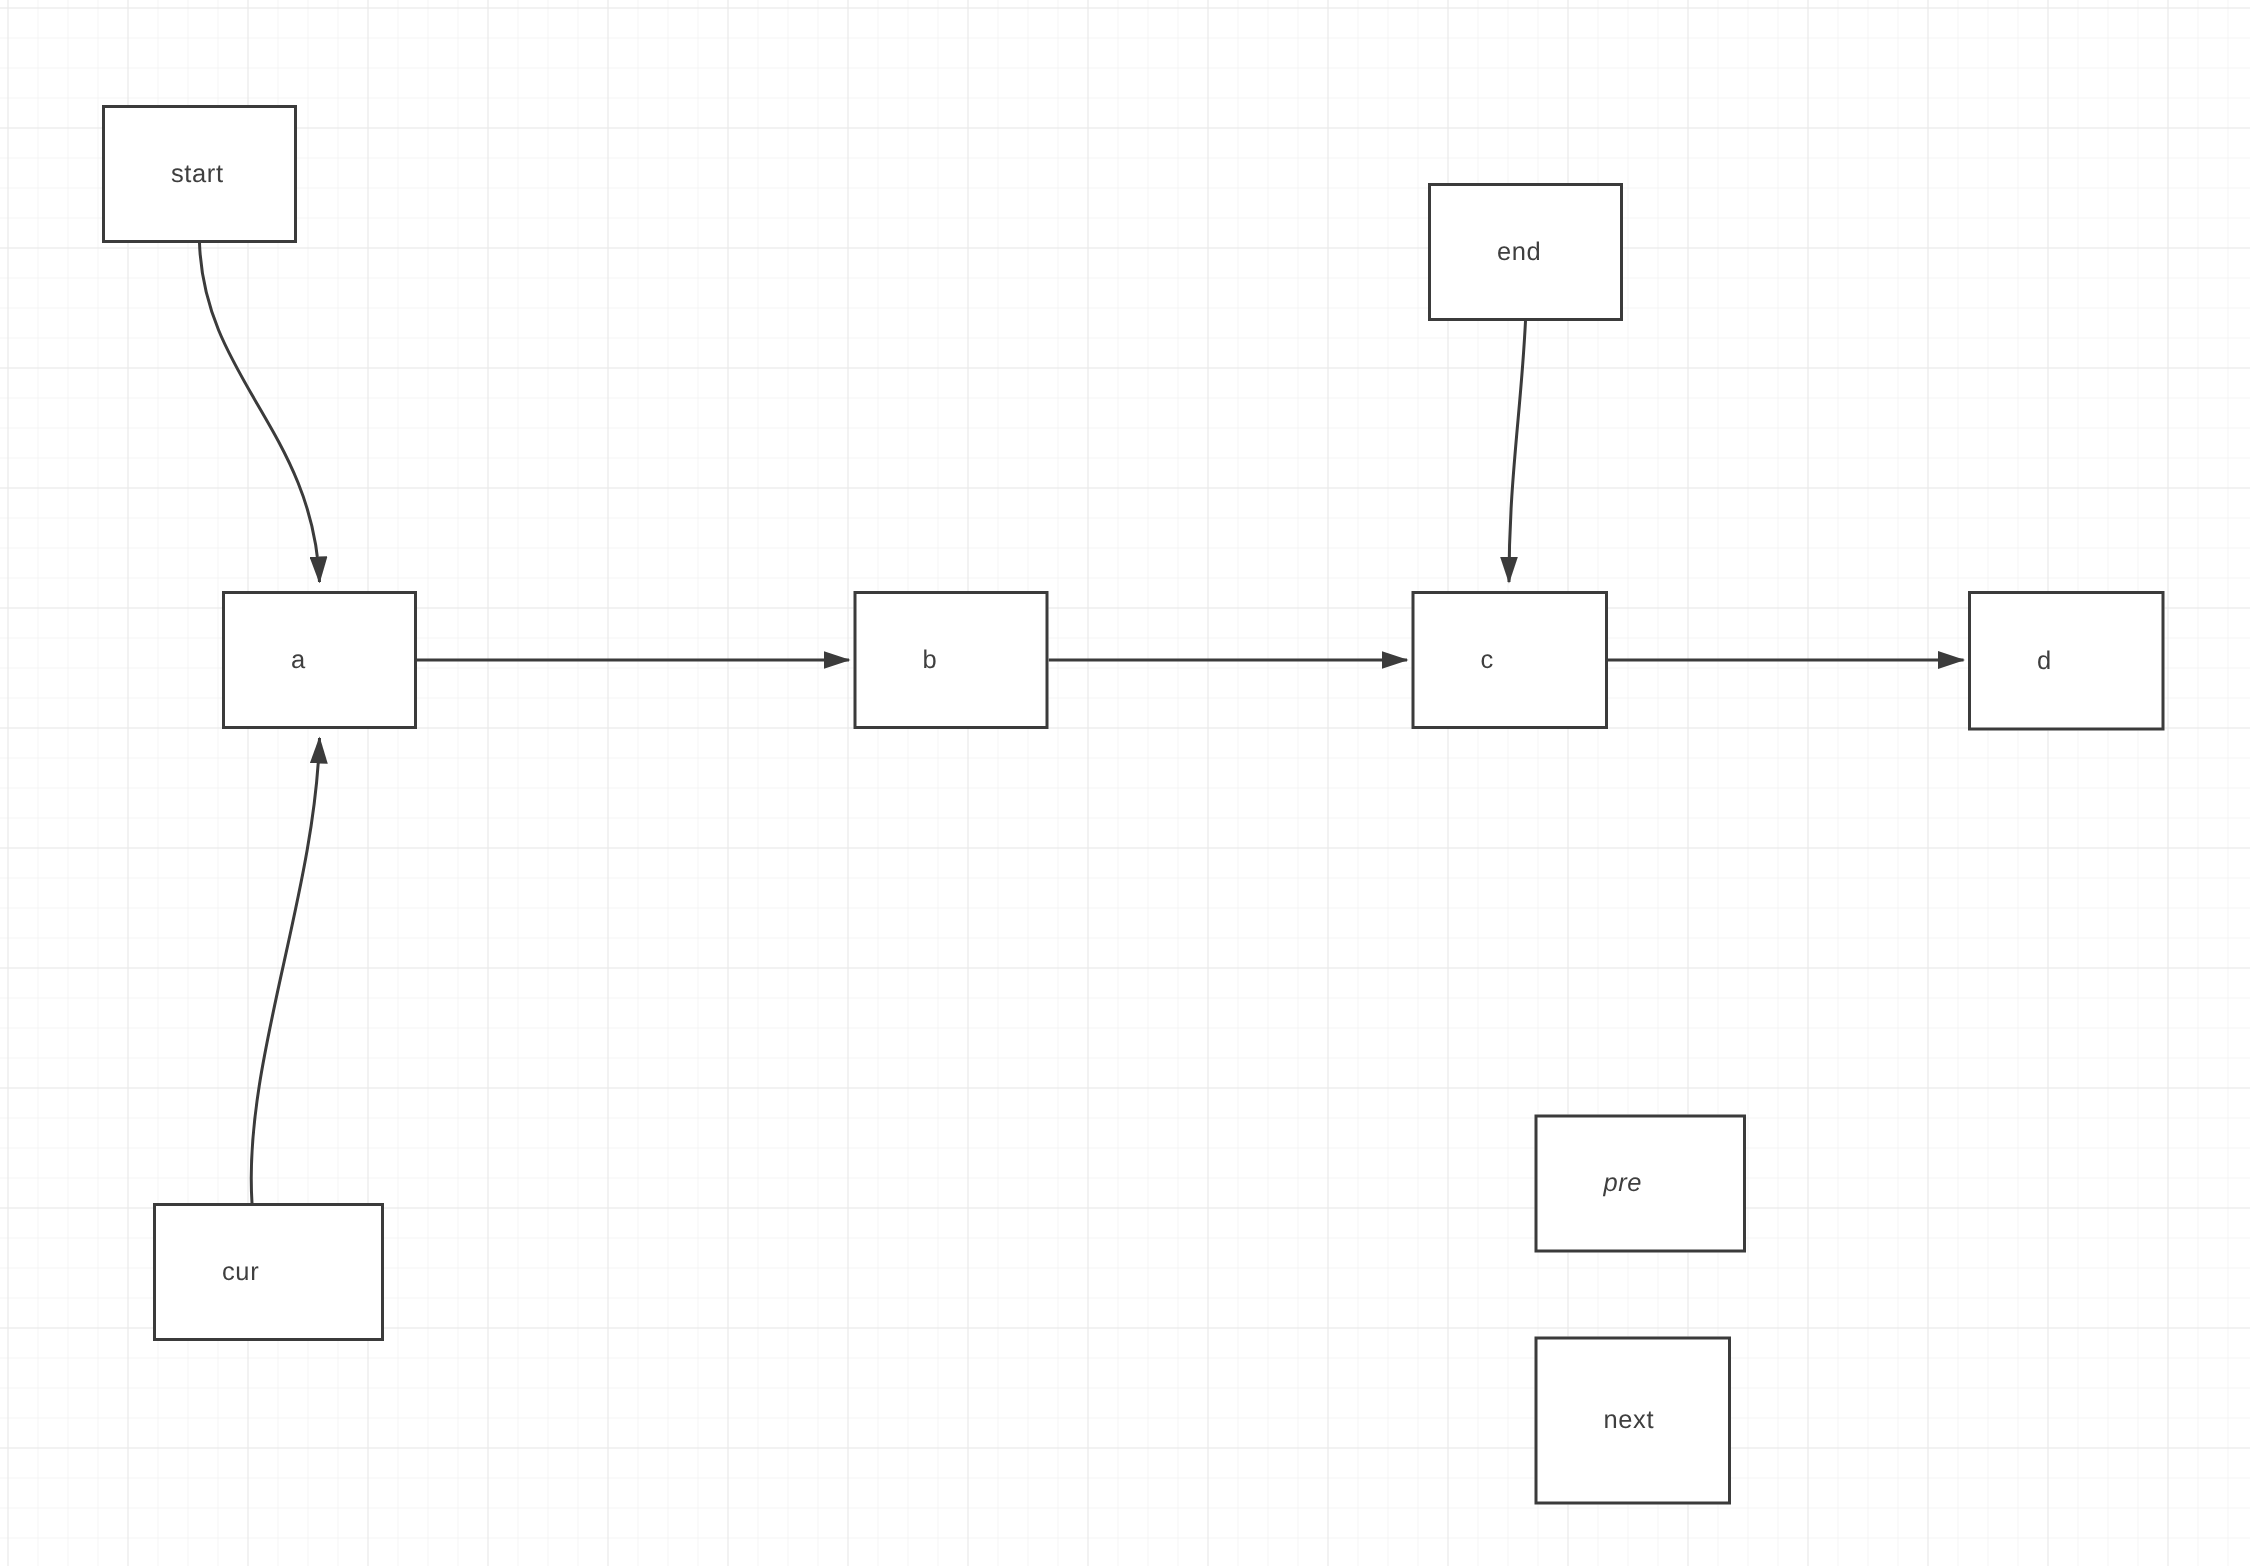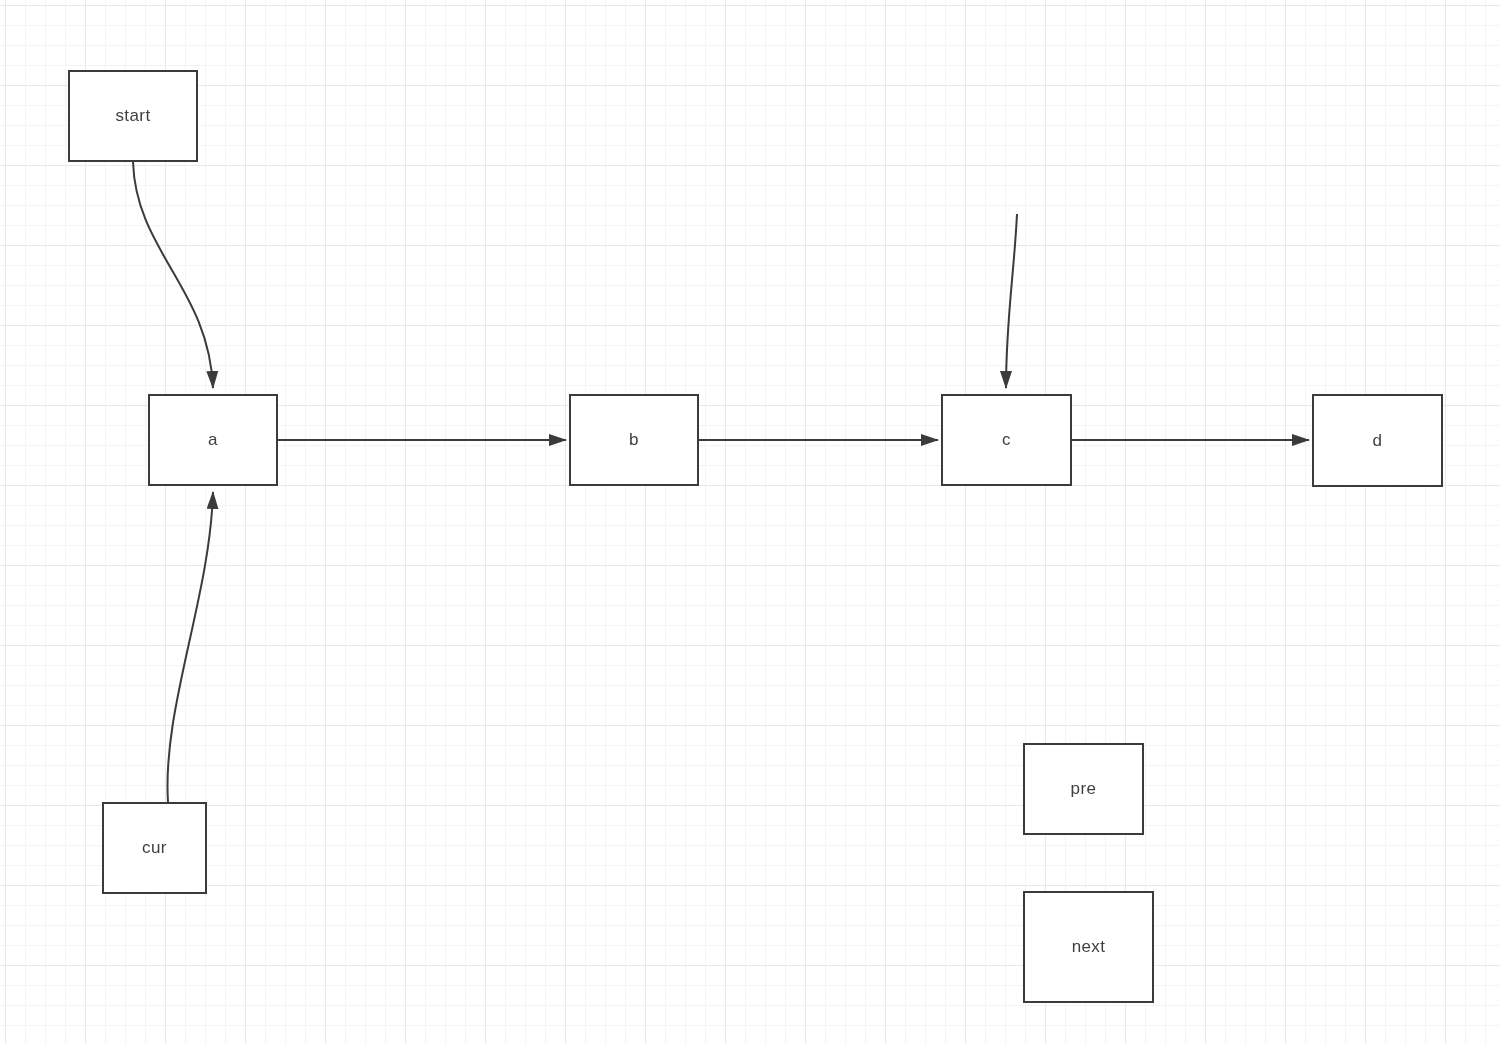--- a/index.html
+++ b/index.html
@@ -27,40 +27,41 @@
     pointer-events: none;
   }
   .edges path { pointer-events: stroke; }
 
   .node {
     position: absolute;
     background: #ffffff;
     border: 2.5px solid #3b3b3b;
     display: flex;
     align-items: center;
-    justify-content: center;
+    justify-content: flex-start;
     cursor: default;
+    padding-left: 44px;
   }
   .node .label {
     font-size: 17px;
     font-weight: 400;
     letter-spacing: 0.4px;
     color: #3f3f3f;
     white-space: nowrap;
   }
 
   
   .n-start { left:  68px; top:  70px; width: 130px; height: 92px; }
   .n-end   { left: 952px; top: 122px; width: 130px; height: 92px; }
   .n-a     { left: 148px; top: 394px; width: 130px; height: 92px; }
   .n-b     { left: 569px; top: 394px; width: 130px; height: 92px; }
   .n-c     { left: 941px; top: 394px; width: 131px; height: 92px; }
   .n-d     { left:1312px; top: 394px; width: 131px; height: 93px; }
-  .n-cur   { left: 102px; top: 802px; width: 105px; height: 92px; }
-  .n-pre   { left:1023px; top: 743px; width: 121px; height: 92px; }
+  .n-cur   { left: 102px; top: 802px; width: 154px; height: 92px; }
+  .n-pre   { left:1023px; top: 743px; width: 141px; height: 92px; font-style: italic; }
   .n-next  { left:1023px; top: 891px; width: 131px; height: 112px; }
 </style>
 </head>
 <body>
 
 <div class="canvas">
 
   <svg class="edges" width="1500" height="1044" viewBox="0 0 1500 1044" xmlns="http://www.w3.org/2000/svg">
     <defs>
       <marker id="arrowhead" markerUnits="userSpaceOnUse" markerWidth="18" markerHeight="12" refX="17" refY="6" orient="auto">
@@ -78,20 +79,23 @@
 
     <path d="M 699 440 L 938 440" fill="none" stroke="#3b3b3b" stroke-width="2" marker-end="url(#arrowhead)"></path>
 
     <path d="M 1072 440 L 1309 440" fill="none" stroke="#3b3b3b" stroke-width="2" marker-end="url(#arrowhead)"></path>
   </svg>
 
   <div class="node n-start">
     <span class="label">start</span>
   </div>
 
+  <div class="node n-end">
+    <span class="label">end</span>
+  </div>
 
   <div class="node n-a">
     <span class="label">a</span>
   </div>
 
   <div class="node n-b">
     <span class="label">b</span>
   </div>
 
   <div class="node n-c">

